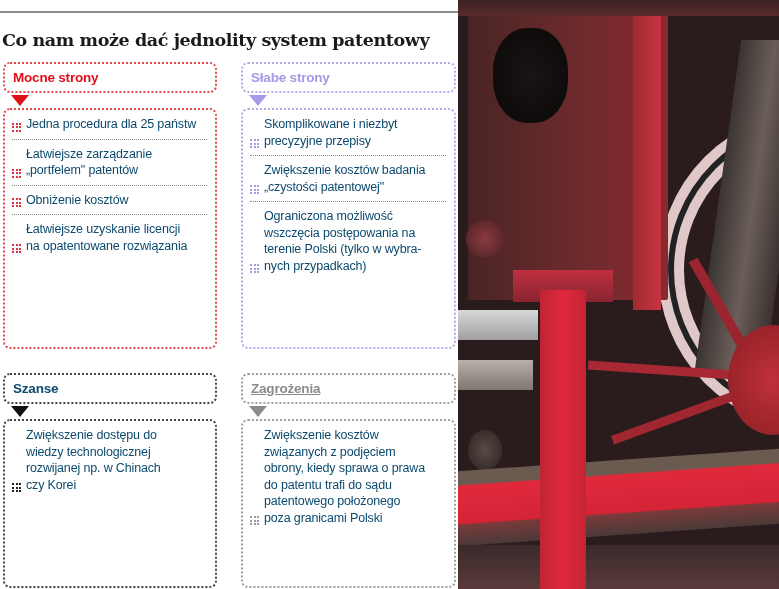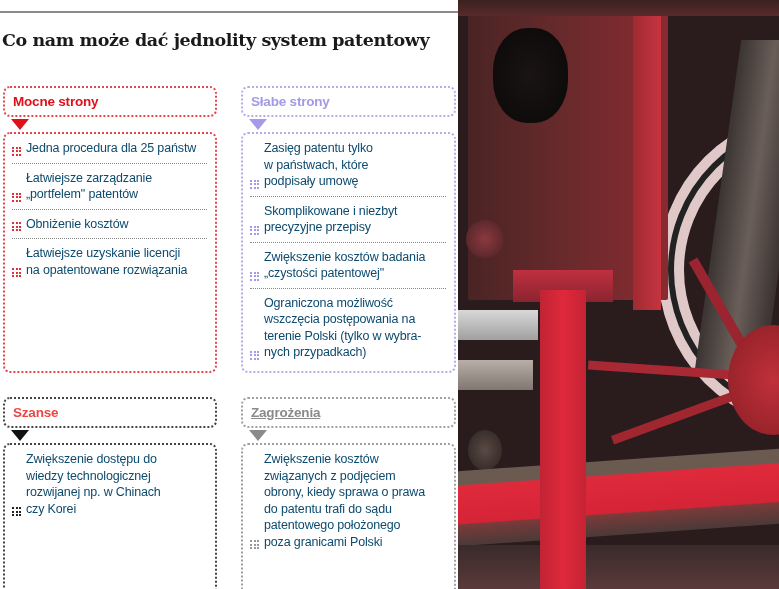--- a/index.html
+++ b/index.html
@@ -8,21 +8,21 @@
 
   .top-rule { position: absolute; left: 0; top: 11px; width: 458px; height: 2px; background: #8a8a8a; }
 
   .title {
     position: absolute; left: 2px; top: 30px;
     font-family: "DejaVu Serif", "Liberation Serif", serif;
     font-weight: bold; font-size: 17.5px; letter-spacing: -0.4px; color: #1a1a1a;
     white-space: nowrap;
   }
 
-  .quad { position: absolute; margin-top: 24px; }
+  .quad { position: absolute; }
   .q-header {
     position: absolute; left: 0; right: 0; height: 31px;
     border: 2px dotted; border-radius: 7px;
     padding: 6px 8px 0 8px;
     font-weight: bold; font-size: 13.5px; letter-spacing: -0.2px;
   }
   .q-arrow {
     position: absolute; left: 8px; width: 0; height: 0;
     border-left: 9px solid transparent; border-right: 9px solid transparent;
     border-top: 11px solid;
@@ -51,21 +51,21 @@
   .strong .q-header { color: #e0101a; }
   .strong .q-arrow { border-top-color: #e01018; }
   .strong .bullet i { background: #e0303a; }
 
   .weak .q-header, .weak .q-body { border-color: #b3acea; }
   .weak .q-header { color: #a29ae6; }
   .weak .q-arrow { border-top-color: #a49ae8; }
   .weak .bullet i { background: #a49ae8; }
 
   .opp .q-header, .opp .q-body { border-color: #444; }
-  .opp .q-header { color: #ef4444; }
+  .opp .q-header { color: #0c4a6e; }
   .opp .q-arrow { border-top-color: #111; }
   .opp .bullet i { background: #222; }
 
   .threat .q-header, .threat .q-body { border-color: #a0a0a0; }
   .threat .q-header { color: #8a8a8a; text-decoration: underline; }
   .threat .q-arrow { border-top-color: #8a8a8a; }
   .threat .bullet i { background: #999; }
 
   
   .photo {
@@ -177,36 +177,20 @@
           <i></i>
           <i></i>
           <i></i>
           <i></i>
           <i></i>
           <i></i>
           <i></i>
           <i></i>
           <i></i>
         </span>
-      <span class="item-text">Zasięg patentu tylko
-w państwach, które
-podpisały umowę</span>
-    </div>
-    <div class="item">
-      <span class="bullet">
-          <i></i>
-          <i></i>
-          <i></i>
-          <i></i>
-          <i></i>
-          <i></i>
-          <i></i>
-          <i></i>
-          <i></i>
-        </span>
       <span class="item-text">Skomplikowane i niezbyt
 precyzyjne przepisy</span>
     </div>
     <div class="item">
       <span class="bullet">
           <i></i>
           <i></i>
           <i></i>
           <i></i>
           <i></i>

